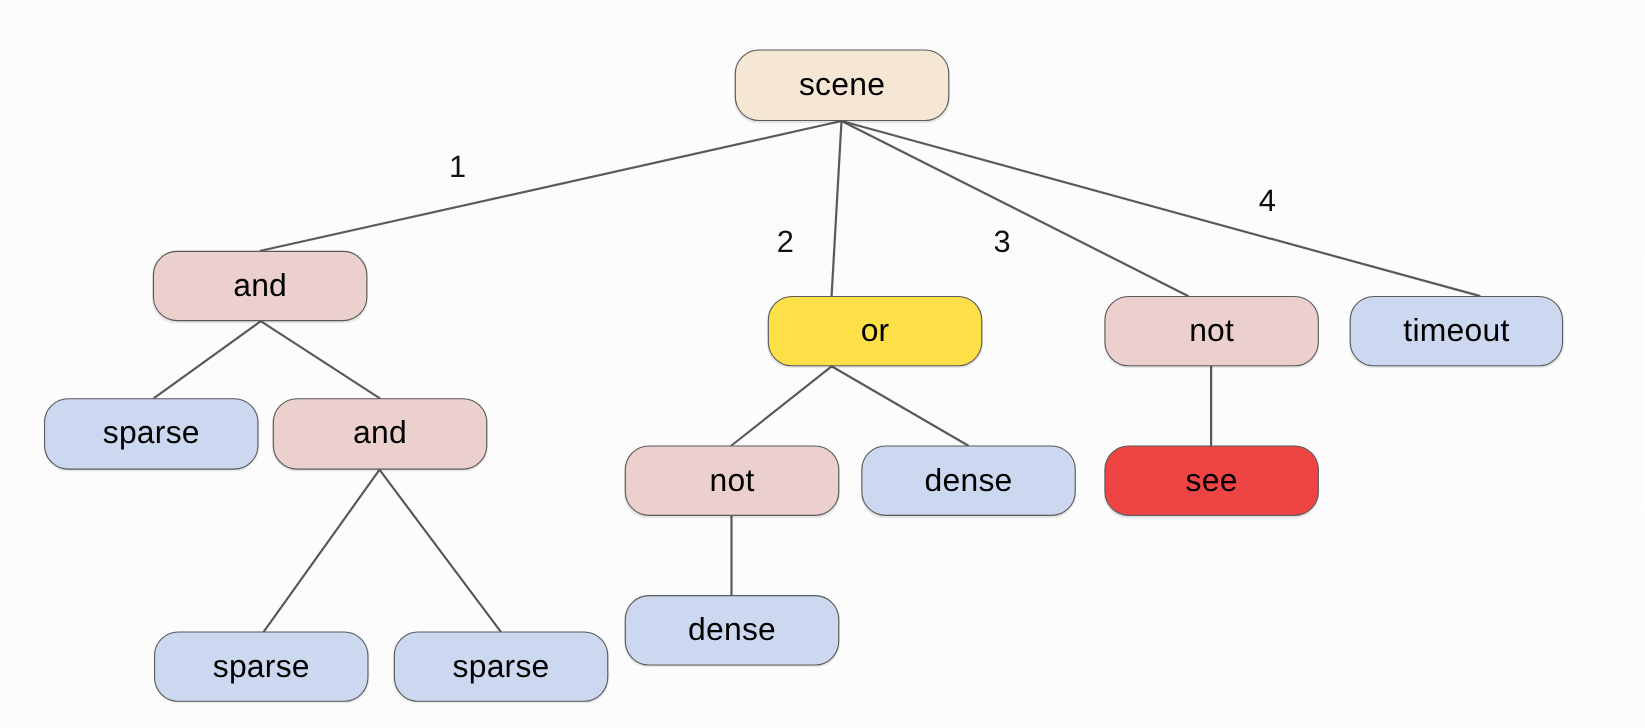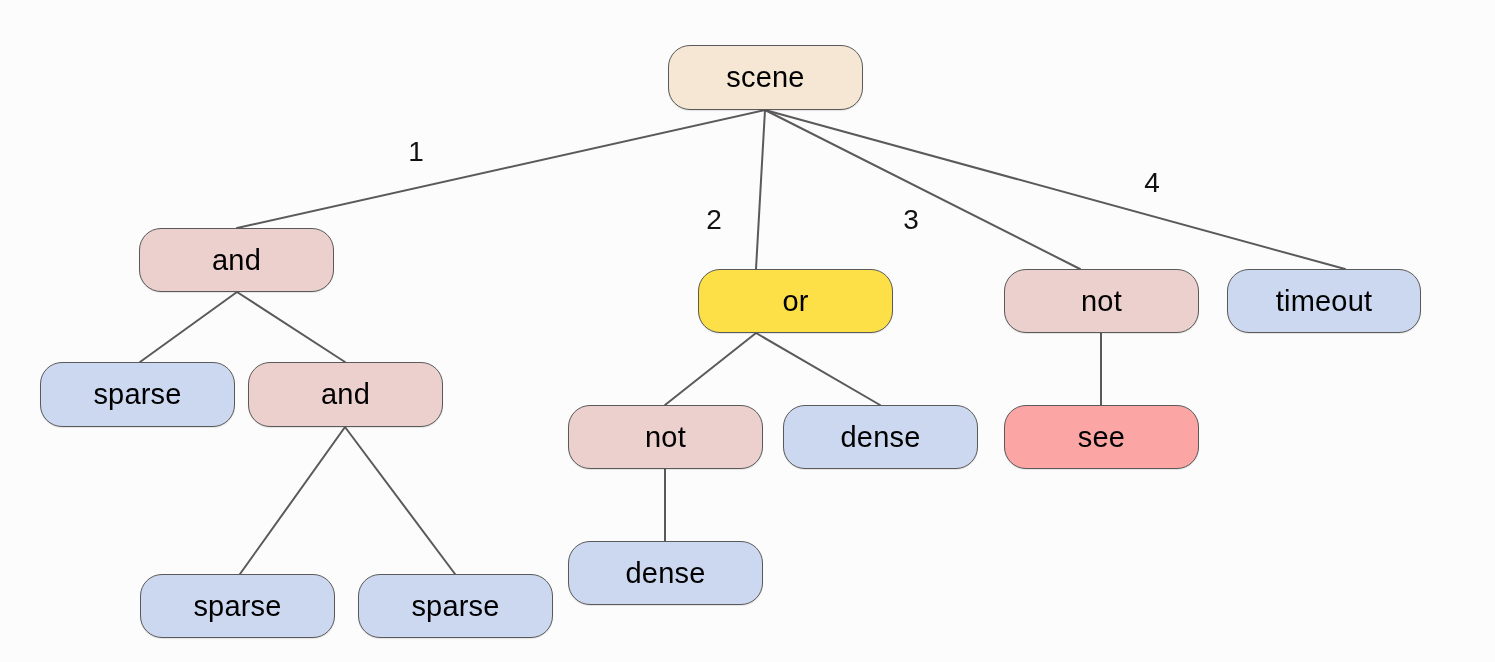--- a/index.html
+++ b/index.html
@@ -88,21 +88,21 @@
       </div>
       <div class="node" style="left: 248px; top: 362px; width: 195px; height: 65px; background: rgb(236, 208, 205); border-color: rgb(90, 90, 90); color: rgb(0, 0, 0);">
         <span class="node-label">and</span>
       </div>
       <div class="node" style="left: 568px; top: 405px; width: 195px; height: 64px; background: rgb(236, 208, 205); border-color: rgb(90, 90, 90); color: rgb(0, 0, 0);">
         <span class="node-label">not</span>
       </div>
       <div class="node" style="left: 783px; top: 405px; width: 195px; height: 64px; background: rgb(204, 216, 240); border-color: rgb(90, 90, 90); color: rgb(0, 0, 0);">
         <span class="node-label">dense</span>
       </div>
-      <div class="node" style="left: 1004px; top: 405px; width: 195px; height: 64px; background: #fca5a5; border-color: rgb(90, 90, 90); color: rgb(0, 0, 0);">
+      <div class="node" style="left: 1004px; top: 405px; width: 195px; height: 64px; background: #ef4444; border-color: rgb(90, 90, 90); color: rgb(0, 0, 0);">
         <span class="node-label">see</span>
       </div>
       <div class="node" style="left: 140px; top: 574px; width: 195px; height: 64px; background: rgb(204, 216, 240); border-color: rgb(90, 90, 90); color: rgb(0, 0, 0);">
         <span class="node-label">sparse</span>
       </div>
       <div class="node" style="left: 358px; top: 574px; width: 195px; height: 64px; background: rgb(204, 216, 240); border-color: rgb(90, 90, 90); color: rgb(0, 0, 0);">
         <span class="node-label">sparse</span>
       </div>
       <div class="node" style="left: 568px; top: 541px; width: 195px; height: 64px; background: rgb(204, 216, 240); border-color: rgb(90, 90, 90); color: rgb(0, 0, 0);">
         <span class="node-label">dense</span>

